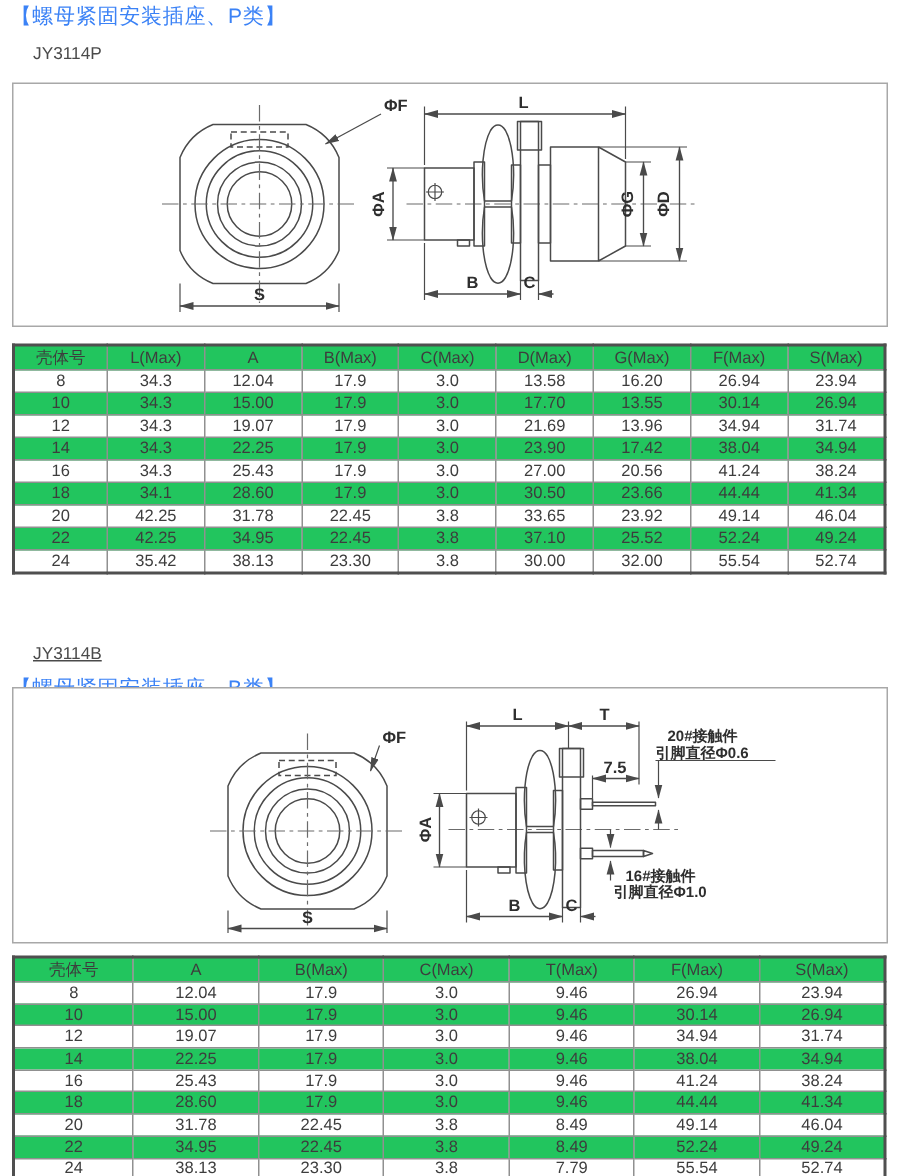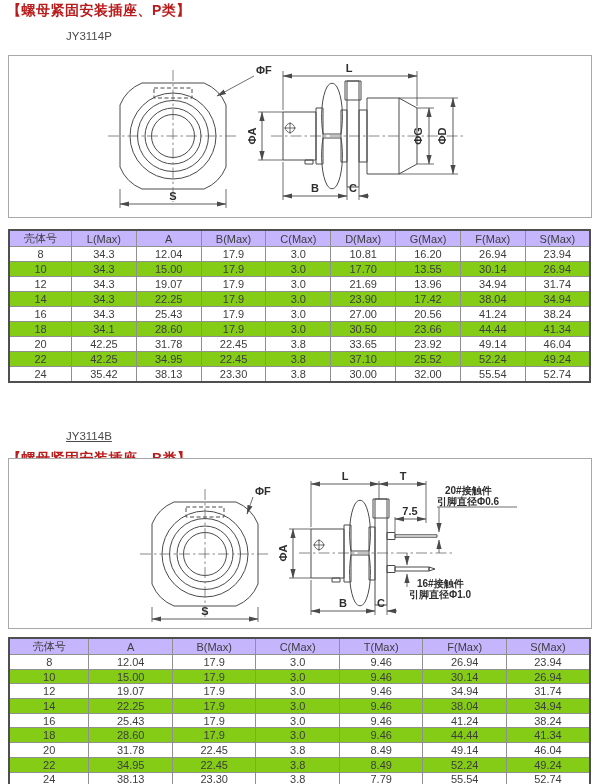--- a/index.html
+++ b/index.html
@@ -1,25 +1,25 @@
 <!DOCTYPE html>
 <html><head>
 <meta charset="utf-8">
 <style>
   html,body{margin:0;padding:0;background:#fff;}
   body{width:600px;height:784px;position:relative;font-family:"Liberation Sans","DejaVu Sans",sans-serif;color:#3d3d3d;}
-  .sec-title{position:absolute;left:7px;font-size:14px;font-weight:bold;color:#b91c1c;letter-spacing:0.5px;}
-  .model{position:absolute;left:22px;font-size:11.5px;color:#4a4a4a;margin-left:44px;}
+  .sec-title{position:absolute;left:7px;font-size:14px;font-weight:normal;color:#3b82f6;letter-spacing:0.5px;}
+  .model{position:absolute;left:22px;font-size:11.5px;color:#4a4a4a;}
   .draw-box{position:absolute;left:8px;width:582px;border:1px solid #a8a8a8;background:#fff;}
   .spec-table{position:absolute;left:8px;width:583px;border-collapse:collapse;table-layout:fixed;border:2px solid #4f4f4f;}
   .spec-table th,.spec-table td{border:1px solid #909090;font-size:11px;font-weight:normal;text-align:center;padding:0;color:#3d3d3d;}
   .t1 tr{height:15px;}
   .t2 tr{height:14.7px;}
-  .spec-table thead tr{background:#c4b5fd;}
-  .spec-table tr.alt{background:#84cc16;}
+  .spec-table thead tr{background:#22c55e;}
+  .spec-table tr.alt{background:#22c55e;}
   .t1 th:first-child{width:10.5%;}
   .t2 th:first-child{width:13.5%;}
   svg{display:block;}
   .ln{fill:none;stroke:#4a4a4a;stroke-width:1;stroke-linejoin:round;}
   .fin{fill:none;stroke:#4a4a4a;stroke-width:0.8;}
   .cl{fill:none;stroke:#6b6b6b;stroke-width:0.8;stroke-dasharray:11 3 2.5 3;}
   .dash{fill:none;stroke:#4a4a4a;stroke-width:1;stroke-dasharray:4 2.5;}
   .ext{fill:none;stroke:#4a4a4a;stroke-width:0.8;}
   .dim{fill:none;stroke:#4a4a4a;stroke-width:0.9;}
   .dlbl{font-size:11px;font-weight:bold;fill:#2e2e2e;}
@@ -111,21 +111,21 @@
         <th>S(Max)</th>
       </tr>
     </thead>
     <tbody>
       <tr>
         <td>8</td>
         <td>34.3</td>
         <td>12.04</td>
         <td>17.9</td>
         <td>3.0</td>
-        <td>10.81</td>
+        <td>13.58</td>
         <td>16.20</td>
         <td>26.94</td>
         <td>23.94</td>
       </tr>
       <tr class="alt">
         <td>10</td>
         <td>34.3</td>
         <td>15.00</td>
         <td>17.9</td>
         <td>3.0</td>

